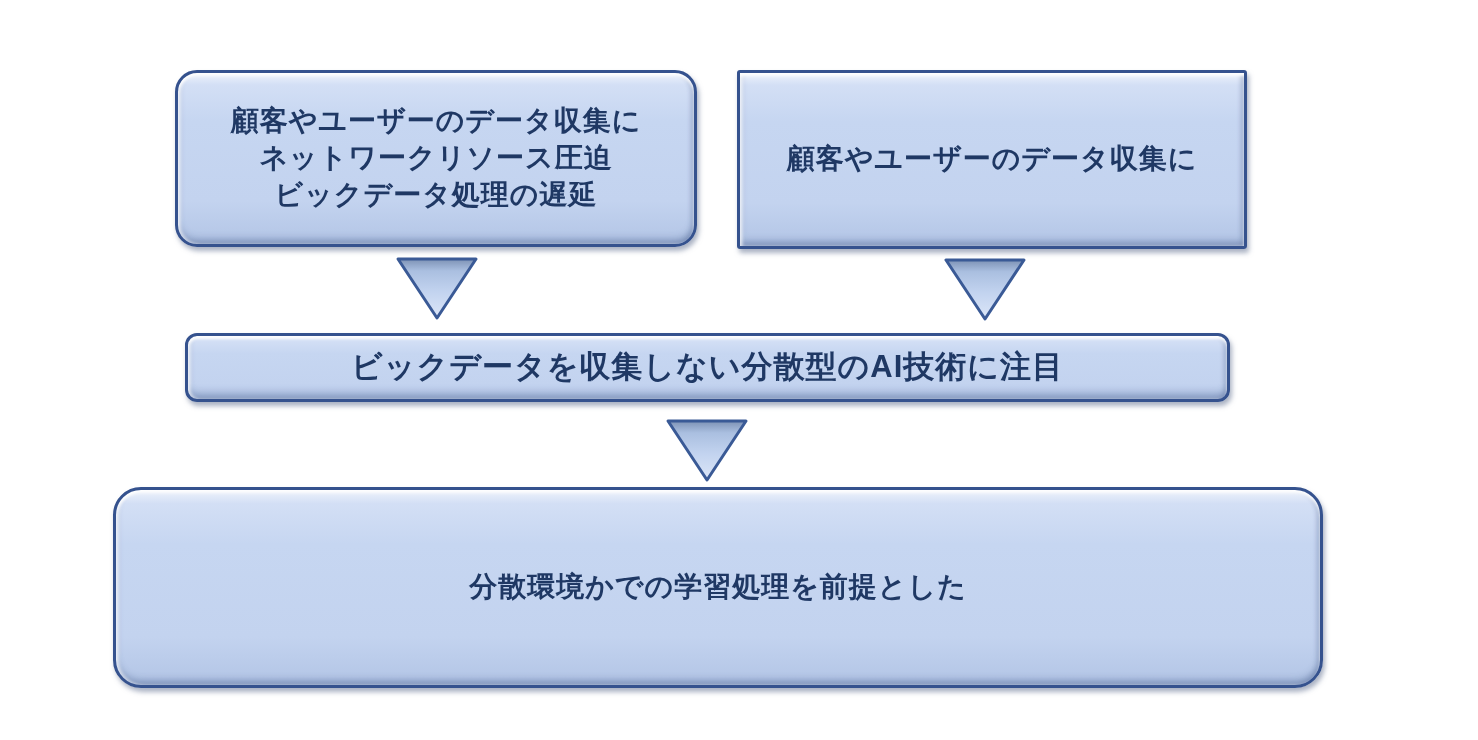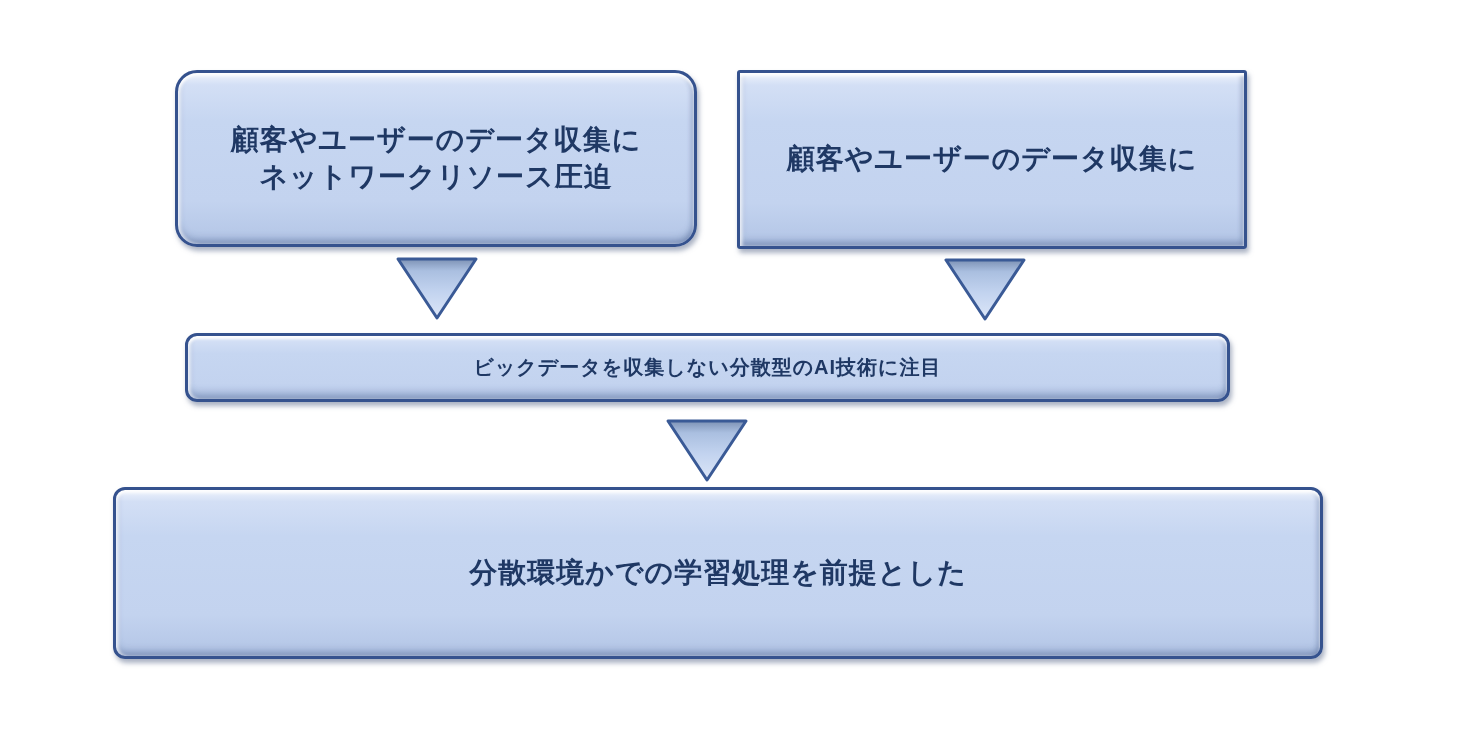--- a/index.html
+++ b/index.html
@@ -38,22 +38,22 @@
     justify-content: center;
     text-align: center;
     color: #1f3864;
     font-weight: bold;
     font-size: 28px;
     line-height: 1.32;
     letter-spacing: 1px;
   }
   .box-top-left   { left: 175px; top: 70px;  width: 522px;  height: 177px; border-radius: 22px; }
   .box-top-right  { left: 737px; top: 70px;  width: 510px;  height: 179px; border-radius: 3px; }
-  .box-middle     { left: 185px; top: 333px; width: 1045px; height: 69px;  border-radius: 12px; font-size: 20px; }
-  .box-bottom     { left: 113px; top: 487px; width: 1210px; height: 172px; border-radius: 12px; align-items: center; }
+  .box-middle     { left: 185px; top: 333px; width: 1045px; height: 69px;  border-radius: 12px; font-size: 31px; }
+  .box-bottom     { left: 113px; top: 487px; width: 1210px; height: 201px; border-radius: 28px; align-items: center; }
   .bubble .line { white-space: nowrap; }
   .arrow {
     position: absolute;
     width: 84px;
     height: 66px;
   }
   .arrow-1 { left: 395px; top: 256px; }
   .arrow-2 { left: 943px; top: 257px; }
   .arrow-3 { left: 665px; top: 418px; }
   .svg-defs { position: absolute; width: 0; height: 0; }
@@ -70,20 +70,21 @@
       <stop offset="100%" stop-color="#dce6f8"></stop>
     </linearGradient>
   </defs>
 </svg>
 
 <div class="canvas">
 
   <div class="bubble box-top-left">
     <div class="line">顧客やユーザーのデータ収集に</div>
     <div class="line">ネットワークリソース圧迫</div>
+    <div class="line">ビックデータ処理の遅延</div>
   </div>
 
   <div class="bubble box-top-right">
     <div class="line">顧客やユーザーのデータ収集に</div>
   </div>
 
   <svg class="arrow arrow-1" viewBox="0 0 84 66">
     <polygon points="3,3 81,3 42,62" fill="url(#arrowGrad)" stroke="#3a5a96" stroke-width="3" stroke-linejoin="round"></polygon>
   </svg>
 

